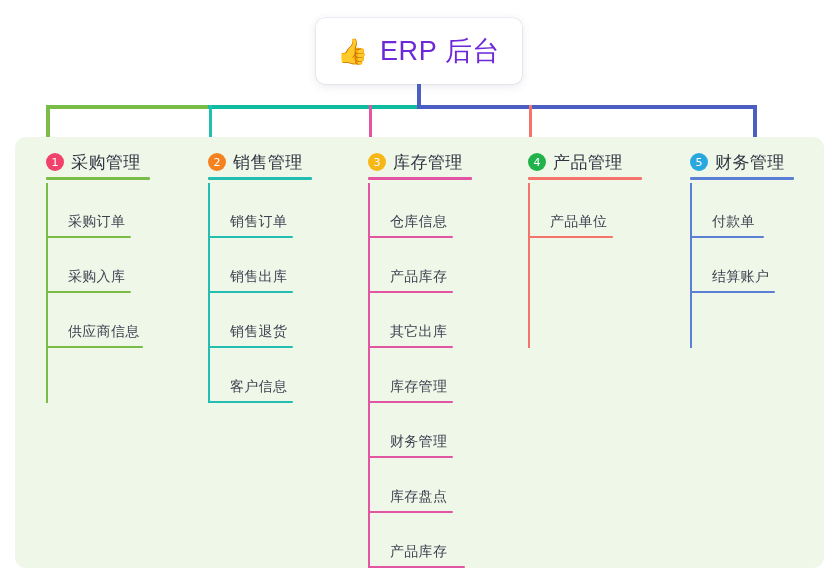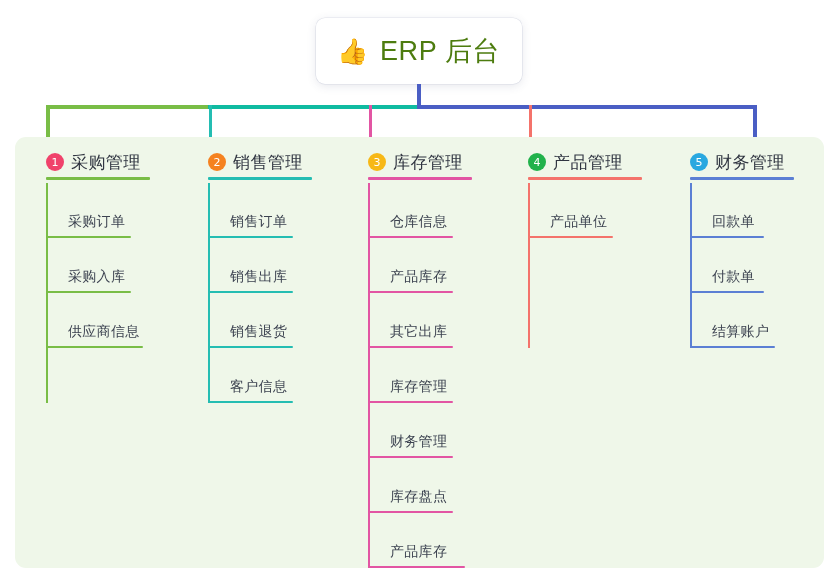--- a/index.html
+++ b/index.html
@@ -20,21 +20,21 @@
     width:206px;height:66px;
     background:#ffffff;
     border-radius:9px;
     box-shadow:0 2px 10px rgba(60,70,110,0.13), 0 0 0 0.6px rgba(210,214,226,0.55);
     display:flex;align-items:center;justify-content:center;
     box-sizing:border-box;
   }
   .title-inner{display:flex;align-items:center;gap:11px;}
   .title-emoji{font-size:25px;line-height:1;display:block;}
   .title-text{
-    font-size:27px;color:#4d7c0f;letter-spacing:0.6px;white-space:nowrap;
+    font-size:27px;color:#6d28d9;letter-spacing:0.6px;white-space:nowrap;
   }
 
   
   .trunk{position:absolute;width:4px;background:#4a5ec4;}
   .bus-seg{position:absolute;height:4px;}
   .bus-cap{position:absolute;width:4px;}
   .drop{position:absolute;width:3px;}
 
   
   .panel{
@@ -197,24 +197,20 @@
         </div>
         <div class="col" style="left: 675px; top: 7px;">
           <div class="col-head">
             <span class="badge" style="background: rgb(41, 168, 224);">5</span>
             <span class="col-title">财务管理</span>
             <span class="head-rule" style="width: 104px; background: rgb(91, 127, 212);"></span>
           </div>
           <div class="col-body">
             <span class="spine" style="height: 165px; background: rgb(91, 127, 212);"></span>
             <div class="leaf">
-              <span class="leaf-label">回款单</span>
-              <span class="leaf-rule" style="width: 74px; background: rgb(91, 127, 212);"></span>
-            </div>
-            <div class="leaf">
               <span class="leaf-label">付款单</span>
               <span class="leaf-rule" style="width: 74px; background: rgb(91, 127, 212);"></span>
             </div>
             <div class="leaf">
               <span class="leaf-label">结算账户</span>
               <span class="leaf-rule" style="width: 85px; background: rgb(91, 127, 212);"></span>
             </div>
           </div>
         </div>
       </div>

